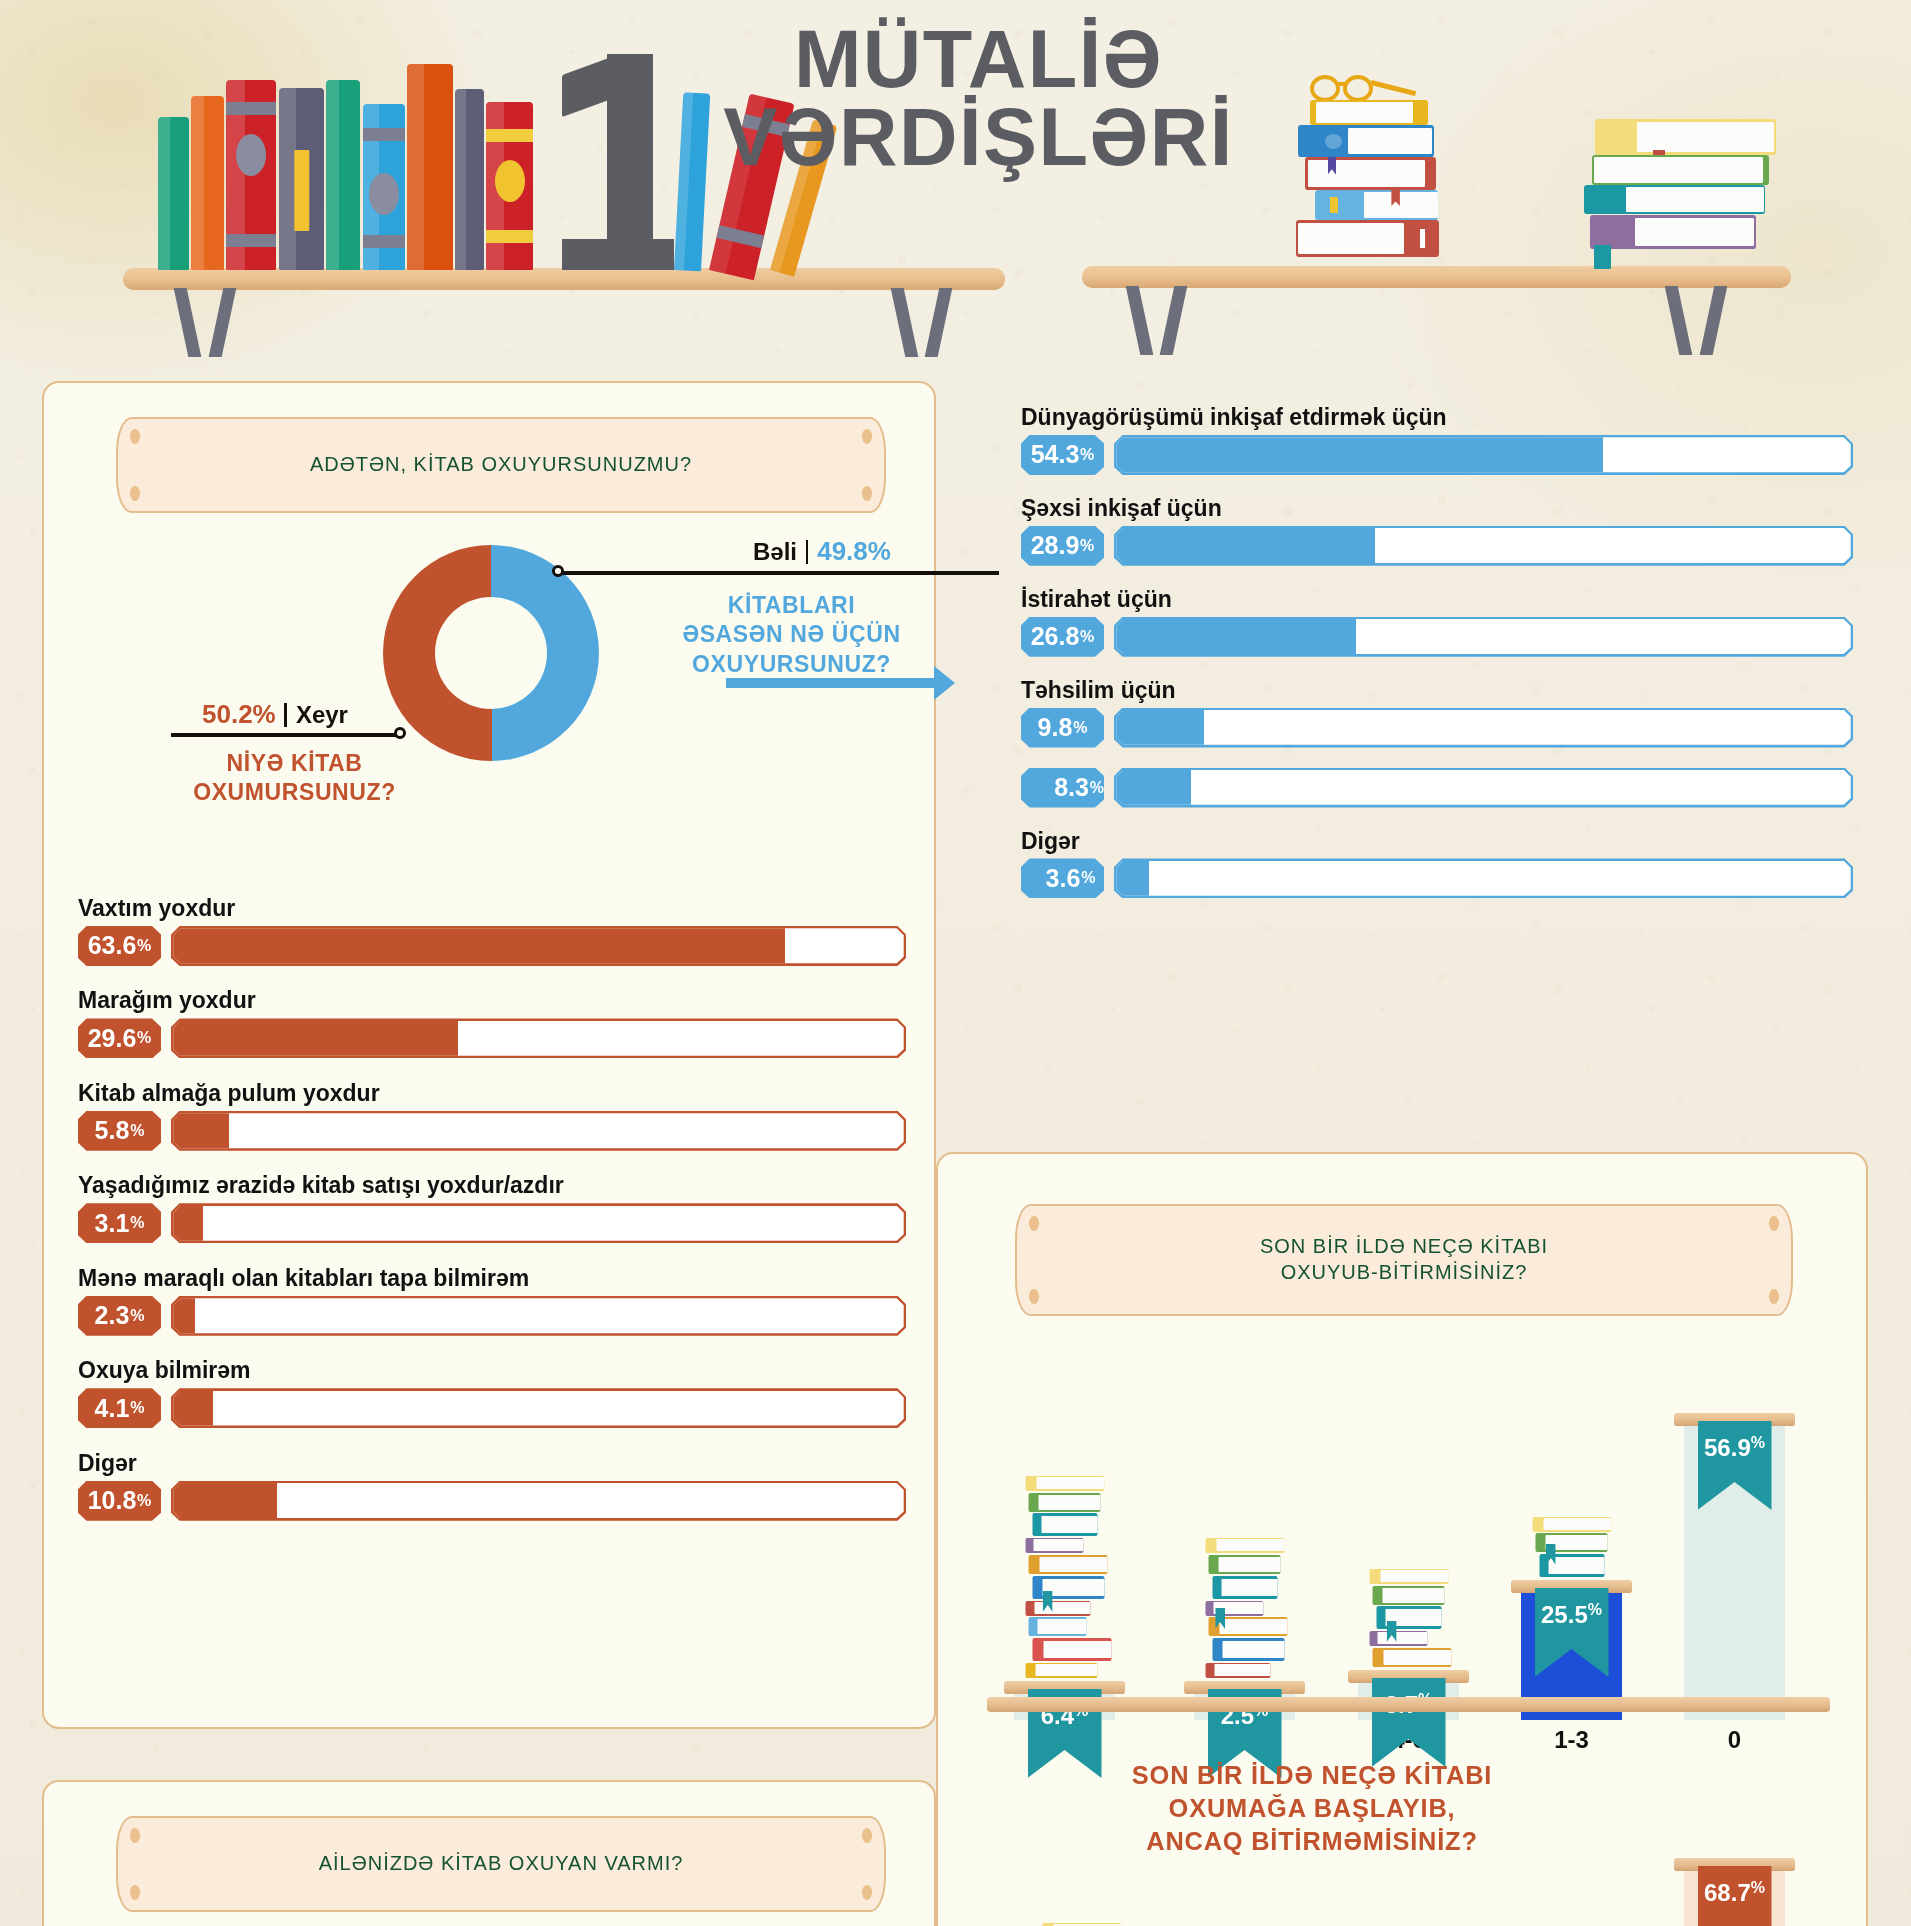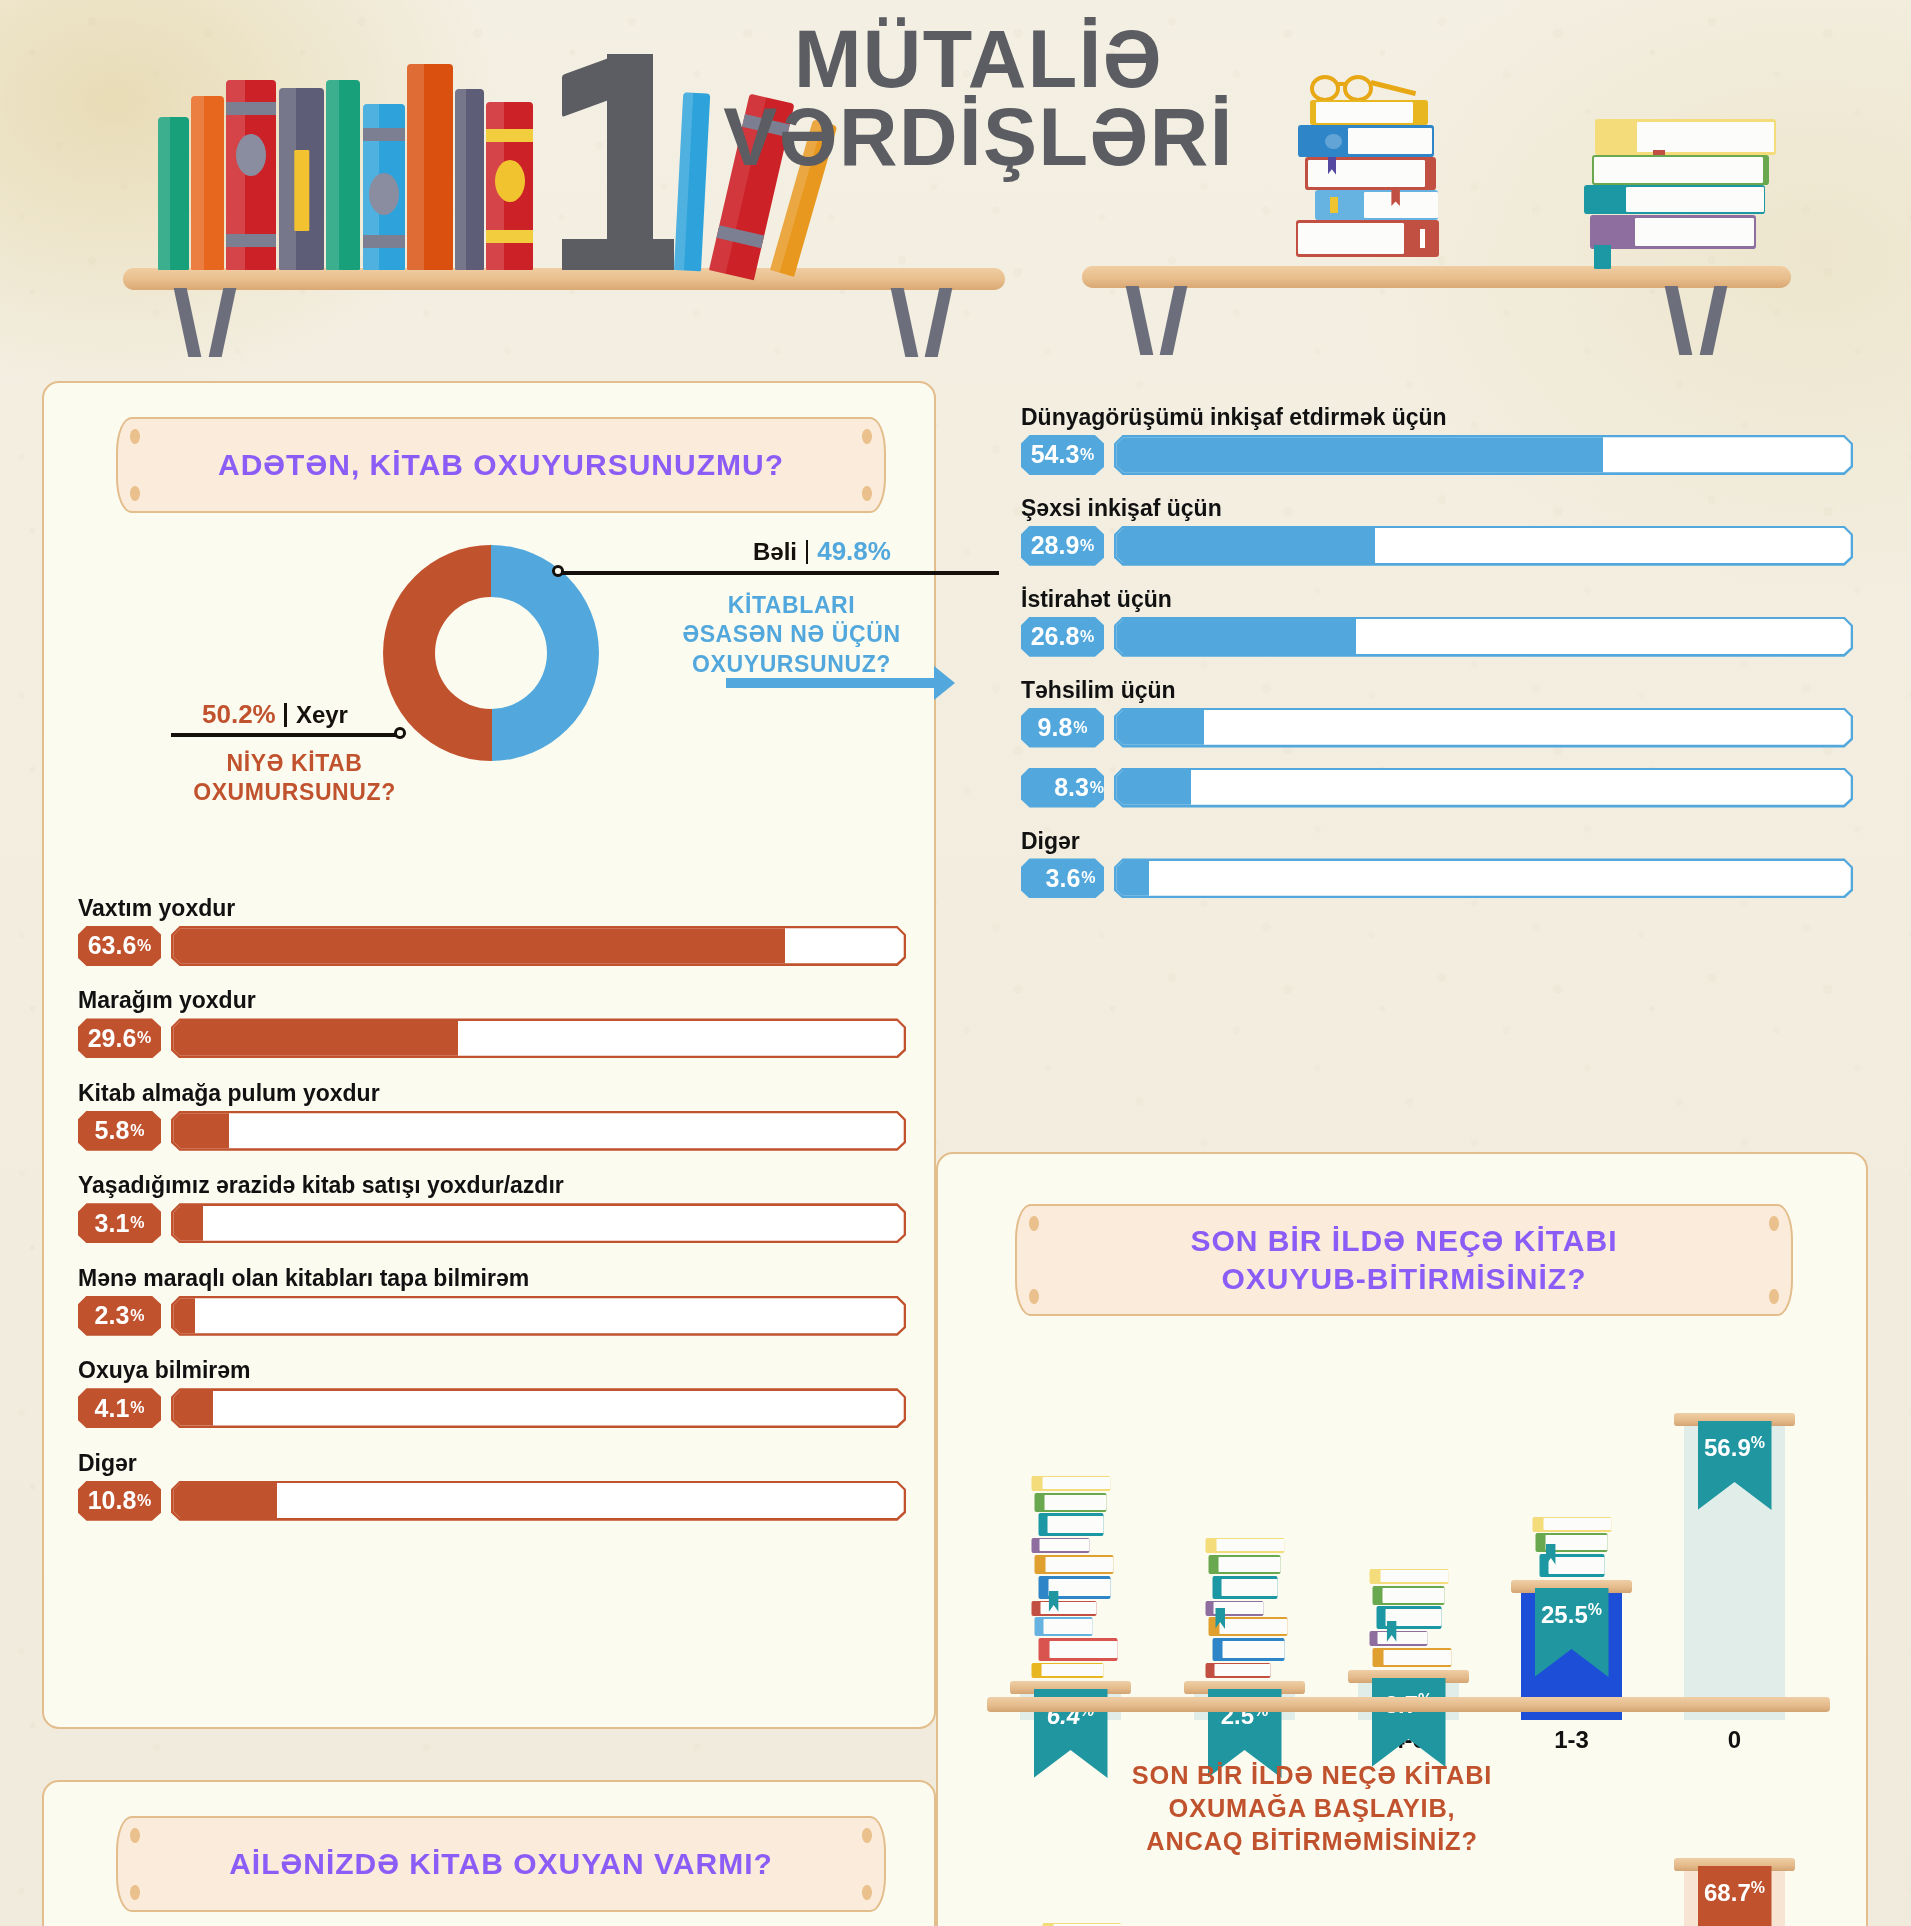--- a/index.html
+++ b/index.html
@@ -62,21 +62,21 @@
 
   
   .panel { position:absolute; background:#FCFBF0; border:2.7px solid #E3BD8C; border-radius:17px; }
   .panel::after{content:"";position:absolute;inset:3.9px;border-radius:13px;pointer-events:none;}
 
   .plaque { position:absolute; background:#FAEBDA; border:2.7px solid #E3BD8C;
             border-radius:15.4px / 35px; display:flex; align-items:center; justify-content:center; }
   .plaque .rivet{position:absolute;width:10px;height:15.4px;border-radius:50%;background:#EAC08C;}
   .plaque .r1{left:11.6px;top:10px;} .plaque .r2{right:11.6px;top:10px;}
   .plaque .r3{left:11.6px;bottom:10px;} .plaque .r4{right:11.6px;bottom:10px;}
-  .plaque-t { color:#8b5cf6; font-weight:bold; font-size:30px; letter-spacing:1px;
+  .plaque-t { color:#14532d; font-weight:normal; font-size:20px; letter-spacing:1px;
               text-align:center; line-height:1.28; }
 
   
   .donut-wrap{position:absolute;}
   .donut{position:absolute;border-radius:50%;}
   .donut .hole{position:absolute;left:50%;top:50%;transform:translate(-50%,-50%);
                border-radius:50%;background:#FCFBF0;}
   .lead{position:absolute;background:#15100C;height:3.5px;}
   .knob{position:absolute;width:11.6px;height:11.6px;border-radius:50%;background:#FCFBF0;
         border:3.5px solid #15100C;}
@@ -488,21 +488,21 @@
     <span class="rivet r3"></span>
       <span class="rivet r4"></span>
     <div class="plaque-t">
       <span>SON BİR İLDƏ NEÇƏ KİTABI</span><br>
       <span>OXUYUB-BİTİRMİSİNİZ?</span>
     </div>
   </div>
 
   <div class="vchart" id="vchart-teal" style="left:62px;top:181px;width:817px;height:385px;">
       <div class="xlab" style="left: 31px; width: 101px; top: 391px;">10+</div>
-      <div class="vcol" style="left: 20px; width: 101px; height: 362px; font-style: italic;">
+      <div class="vcol" style="left: 14px; width: 101px; height: 362px;">
         <div style="position: absolute; left: 50%; transform: translateX(-50%); bottom: 42px; width: 79px; height: 204px;">
           <div class="sbook" style="left: 0px; bottom: 0px; width: 72px; height: 15.4px; background: rgb(232, 182, 31);">
             <div class="pg"></div>
           </div>
           <div class="sbook" style="left: 7.7px; bottom: 17px; width: 79px; height: 23px; background: rgb(217, 83, 79);">
             <div class="pg"></div>
           </div>
           <div class="sbook" style="left: 3.9px; bottom: 42px; width: 58px; height: 19px; background: rgb(102, 178, 224);">
             <div class="pg"></div>
           </div>

